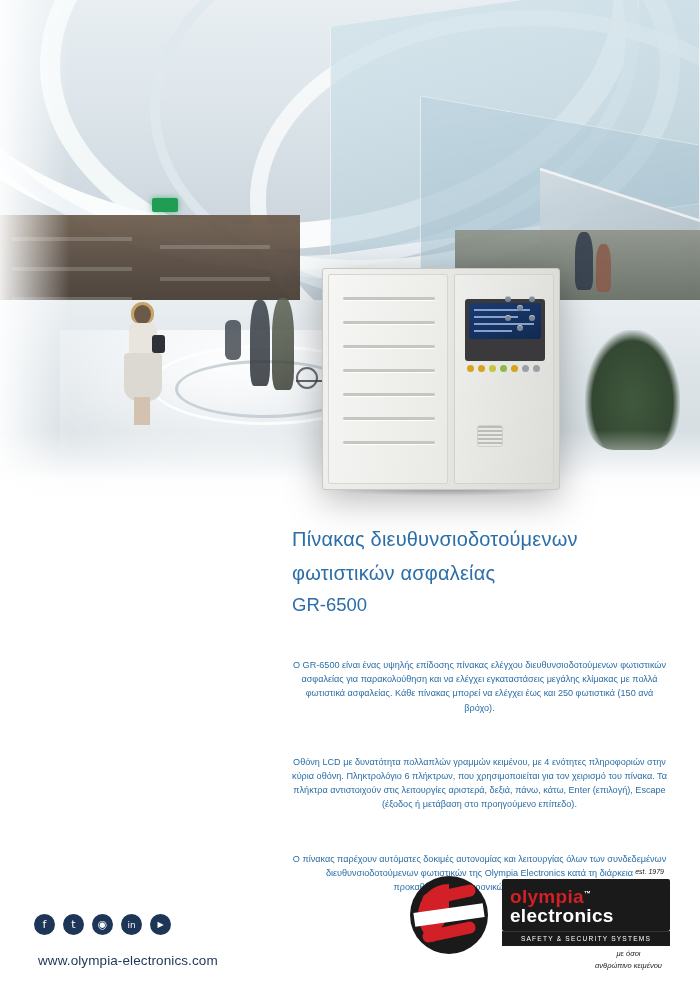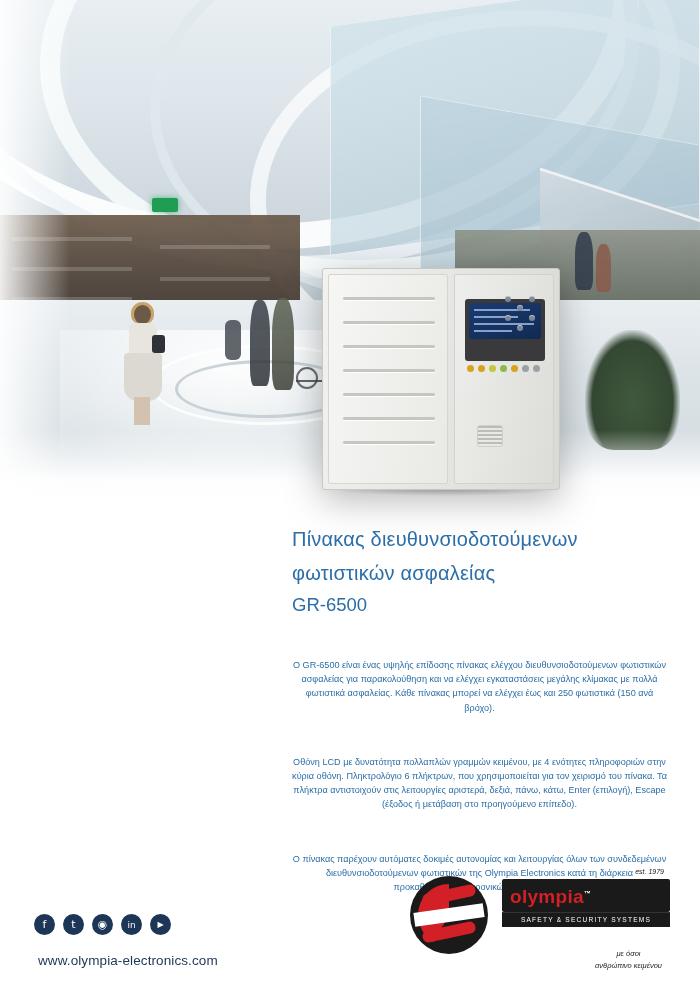--- a/index.html
+++ b/index.html
@@ -455,20 +455,21 @@
         <div class="swirl-bar"></div>
         <div class="swirl-bar2"></div>
         <div class="swirl-bar3"></div>
       </div>
       <div class="logo-text-box">
         <div class="est">est. 1979</div>
         <div class="logo-bar">
           <div class="logo-name">
             <span class="o">olympia</span><span class="logo-tm">™</span>
           </div>
+          <div class="logo-name">electronics</div>
         </div>
         <div class="logo-sub">SAFETY &amp; SECURITY SYSTEMS</div>
       </div>
       <div class="tagline">
         <span class="small">με όσοι</span>
         <span class="small">ανθρώπινο κειμένου</span>
       </div>
     </div>
   </div>
 

